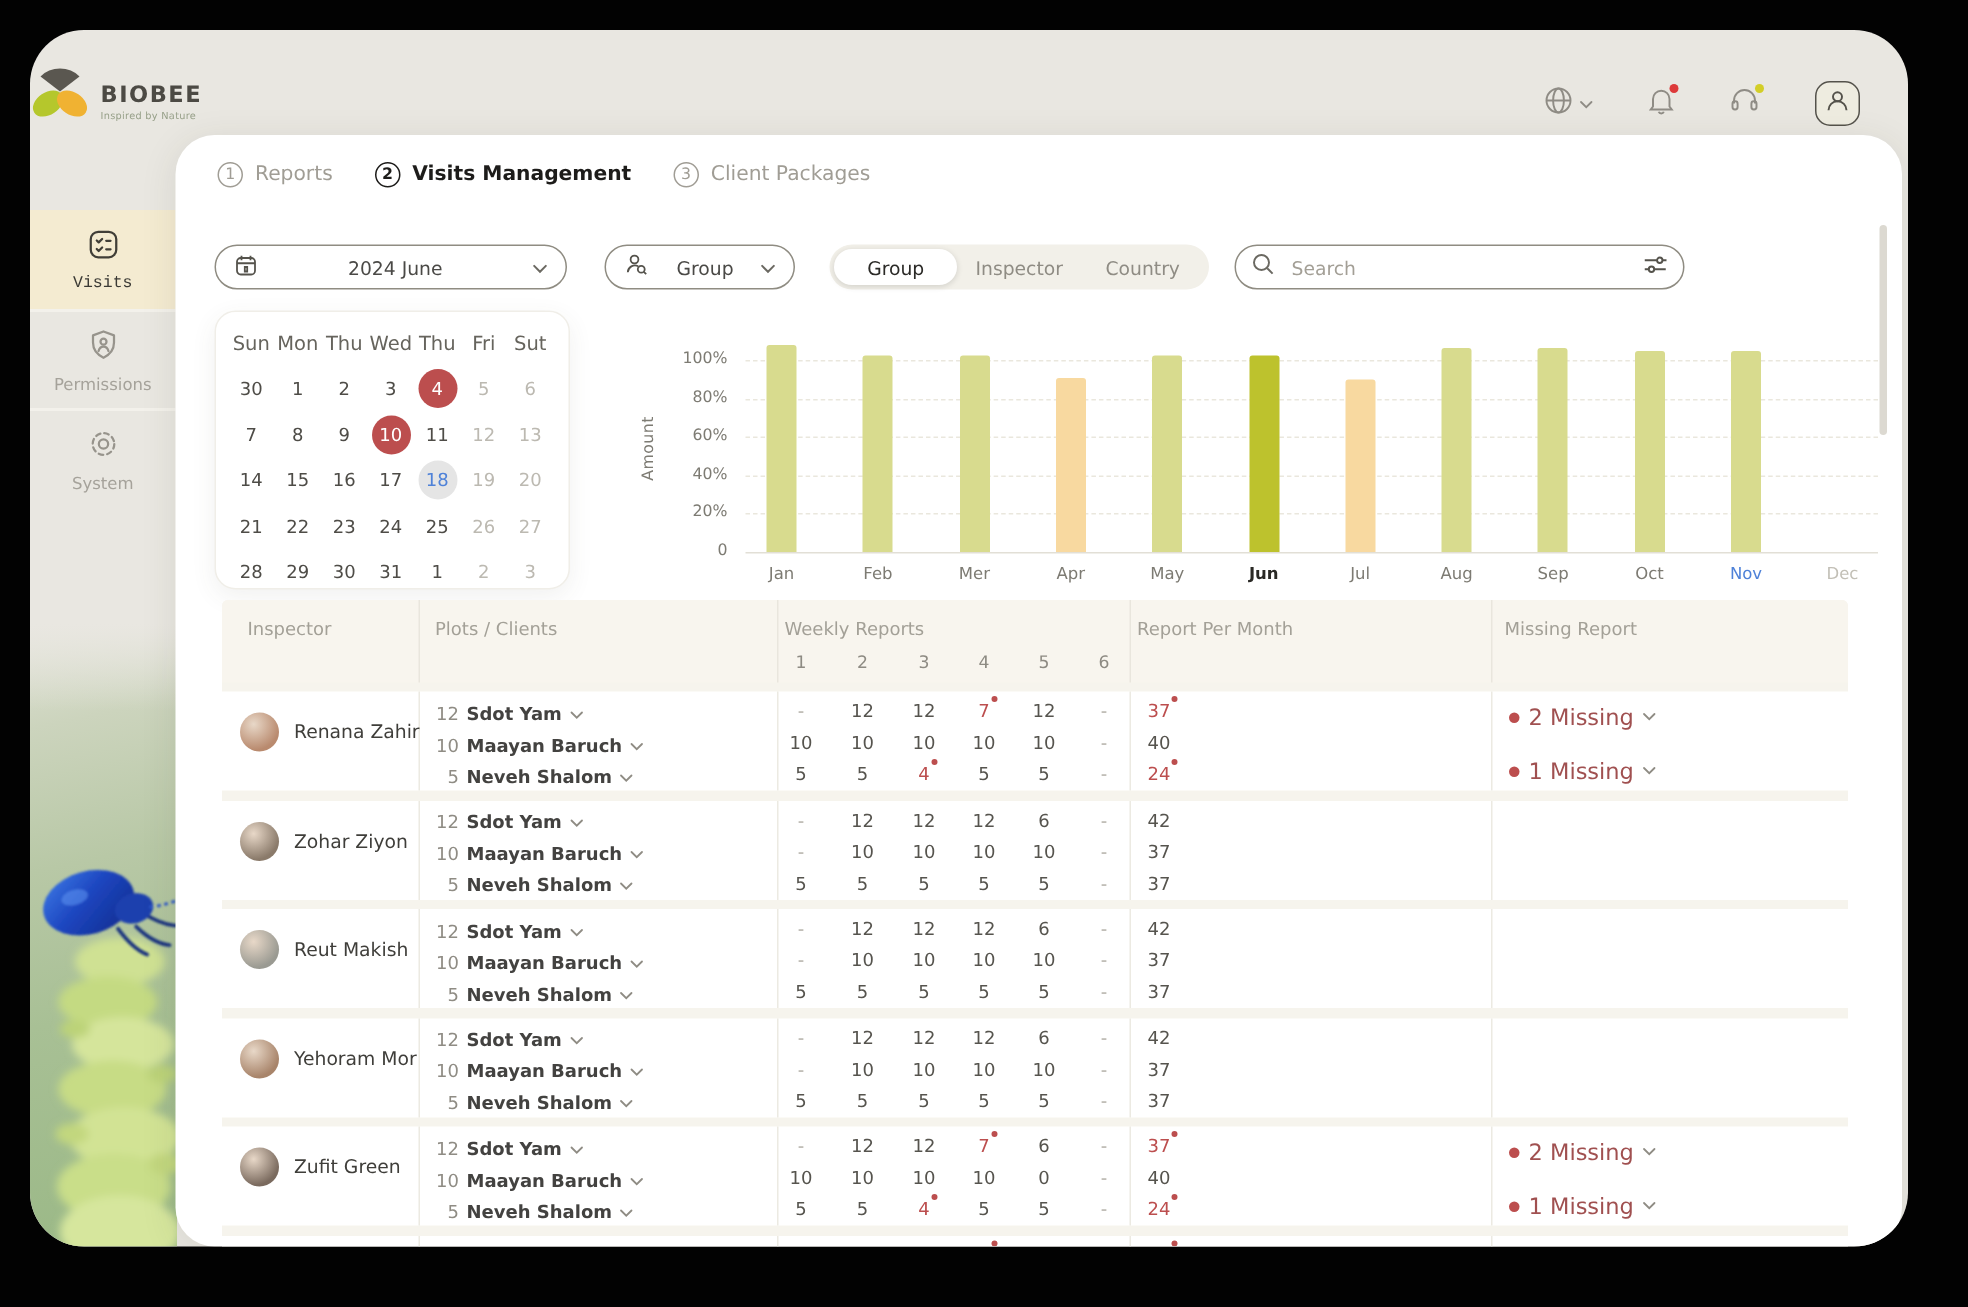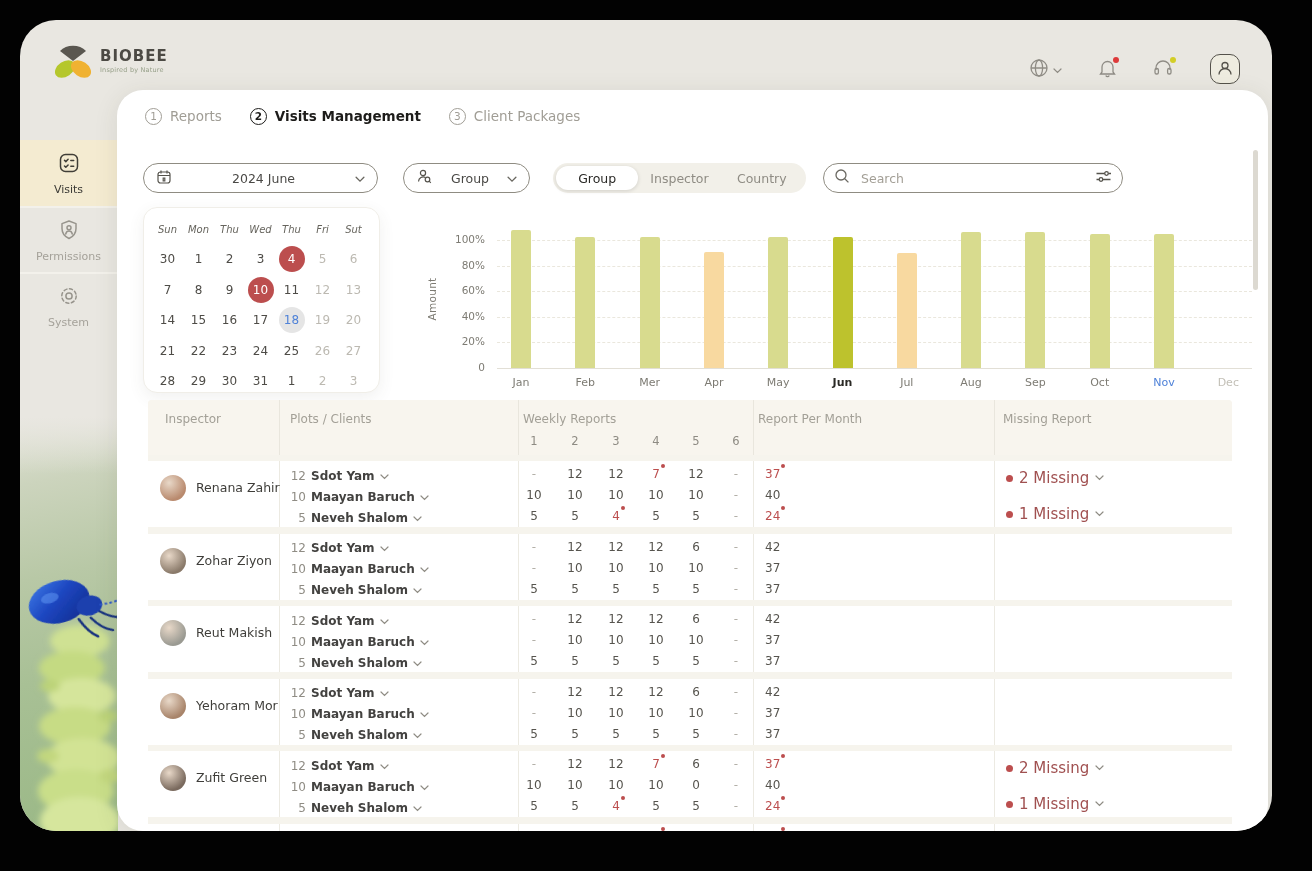--- a/index.html
+++ b/index.html
@@ -5,38 +5,38 @@
   html,body{margin:0;padding:0;background:#000;}
   *{box-sizing:border-box;font-family:"DejaVu Sans","Liberation Sans",sans-serif;}
   .stage{position:relative;width:1312px;height:871px;background:#020202;overflow:hidden;}
   .window{position:absolute;left:20px;top:20px;width:1252px;height:811px;border-radius:36px;
           background:#e9e7e1;overflow:hidden;}
   
   .photo{position:absolute;left:0;top:396px;width:98px;height:415px;
          background:linear-gradient(168deg,#e2e3d8 0%,#ccd4bd 16%,#b8c8a6 38%,#a8c095 62%,#9ab886 100%);}
   .photo::before{content:"";position:absolute;inset:0;background:linear-gradient(180deg,#e9e7e1 0%,rgba(233,231,225,0) 14%);}
   
-  .logo{position:absolute;left:33px;top:22px;display:flex;align-items:center;gap:7px;}
+  .logo{position:absolute;left:0;top:22px;display:flex;align-items:flex-end;gap:7px;}
   .logo-text{display:flex;flex-direction:column;line-height:1;}
   .logo-name{font-size:15px;font-weight:700;letter-spacing:1px;color:#4c4a44;}
   .logo-tag{font-size:6.5px;color:#97a089;margin-top:3px;letter-spacing:.2px;}
   .hicons{position:absolute;right:32px;top:34px;display:flex;align-items:center;gap:36px;}
   .hbtn{position:relative;background:none;border:none;padding:0;cursor:pointer;display:flex;align-items:center;gap:4px;}
   .dot{position:absolute;width:6px;height:6px;border-radius:50%;top:-1px;right:-2px;}
   .dot.red{background:#dd3a3a;} .dot.yellow{background:#d3ce27;}
   .avatar-btn{width:30px;height:30px;border:1.7px solid#54524b;border-radius:10px;background:#eeece0;
               display:flex;align-items:center;justify-content:center;}
   
   .side{position:absolute;left:0;top:120px;width:97px;}
   .side-item{height:66px;display:flex;flex-direction:column;align-items:center;justify-content:center;
              gap:4px;border-top:2px solid #f3f1eb;cursor:pointer;}
   .side-item:first-child{border-top:none;}
   .side-item .lbl{font-size:11px;color:#a5a29a;}
   .side-item.active{background:#f4ebd1;}
-  .side-item.active .lbl{color:#3b3a35;}
+  .side-item.active .lbl{color:#3b3a35;font-family:Liberation Mono, monospace;}
   
   .card{position:absolute;left:97px;top:70px;width:1151px;height:741px;background:#fff;
         border-radius:26px;box-shadow:0 4px 24px rgba(60,55,40,.10);overflow:hidden;}
   .tabs{position:absolute;left:28px;top:8px;height:36px;display:flex;align-items:center;gap:28px;}
   .tab{display:flex;align-items:center;gap:8px;background:none;border:none;cursor:pointer;
        color:#a09d95;font-size:13.5px;padding:0;}
   .tab-num{width:17px;height:17px;border:1.2px solid currentColor;border-radius:50%;font-size:10.5px;
            display:flex;align-items:center;justify-content:center;}
   .tab.active{color:#1d1c1a;font-weight:700;}
   
@@ -52,21 +52,21 @@
   .search{position:absolute;left:706px;top:73px;width:300px;height:30px;border:1.2px solid #8f8c82;
           border-radius:16px;background:#fff;display:flex;align-items:center;padding:0 10px;gap:8px;}
   .search input{flex:1;border:none;outline:none;font-size:12.5px;color:#45443f;background:transparent;}
   .search input::placeholder{color:#a39f96;}
   .iconbtn{background:none;border:none;padding:0;cursor:pointer;display:flex;align-items:center;}
   
   .cal{position:absolute;left:26px;top:117px;width:237px;height:186px;background:#fff;border-radius:14px;
        border:1px solid #f0eee8;box-shadow:0 5px 16px rgba(80,75,60,.08);}
   .cal-head,.cal-row{display:grid;grid-template-columns:repeat(7,31px);justify-items:center;align-items:center;padding:0 8px;}
   .cal-head{height:30px;margin-top:6px;}
-  .cal-head span{font-size:10px;color:#66645d;font-style:italic;}
+  .cal-head span{font-size:13px;color:#66645d;}
   .cal-row{height:30.5px;}
   .day{width:26px;height:26px;line-height:26px;text-align:center;border-radius:50%;font-size:12px;
        color:#4e4c47;cursor:pointer;}
   .day.m{color:#bcb9b1;}
   .day.red{background:#bc4e4e;color:#fff;}
   .day.blue{background:#e5e5e5;color:#4f82d8;}
   
   .ylabel{position:absolute;left:255px;top:203px;width:120px;transform:rotate(-90deg);
           text-align:center;font-size:10.5px;color:#7d7b73;letter-spacing:.3px;}
   .gline{position:absolute;left:380px;width:755px;border-top:1px dashed #eae7dd;}

